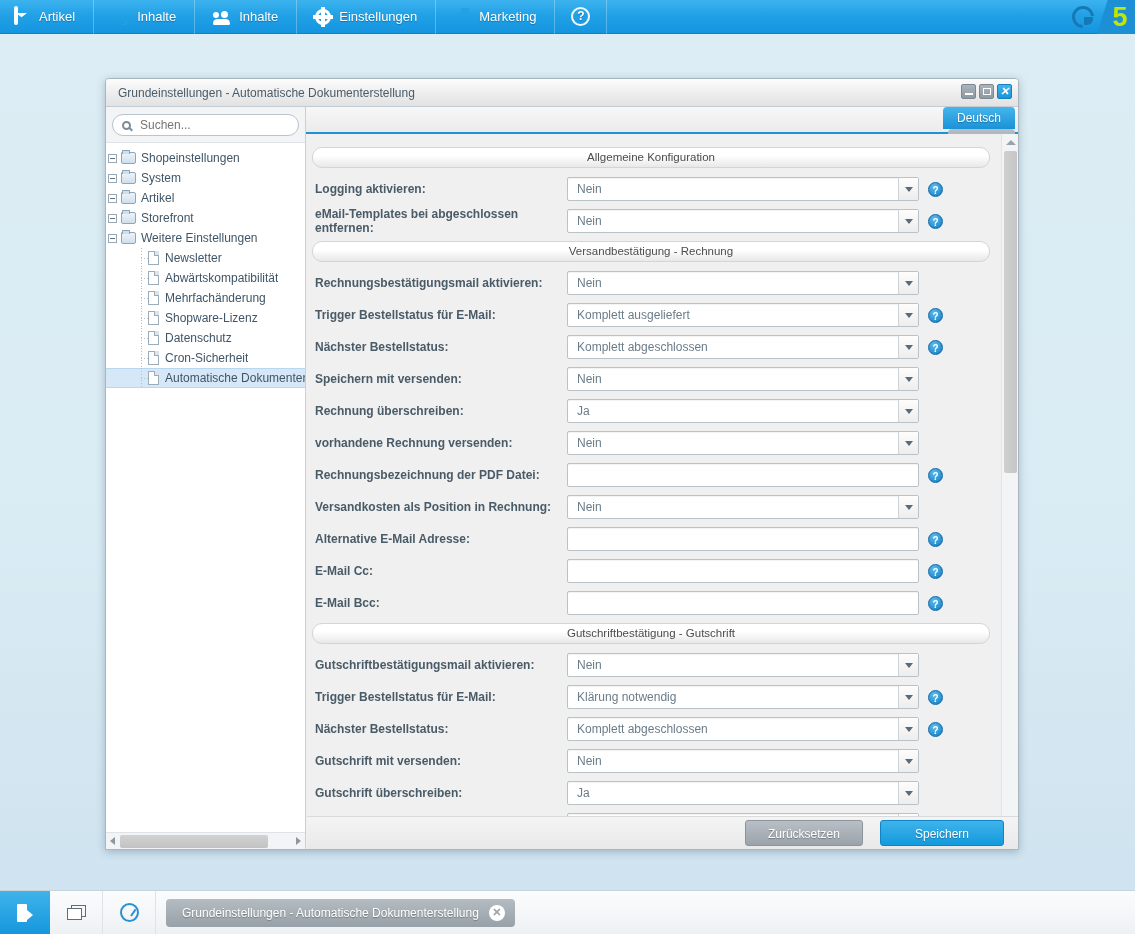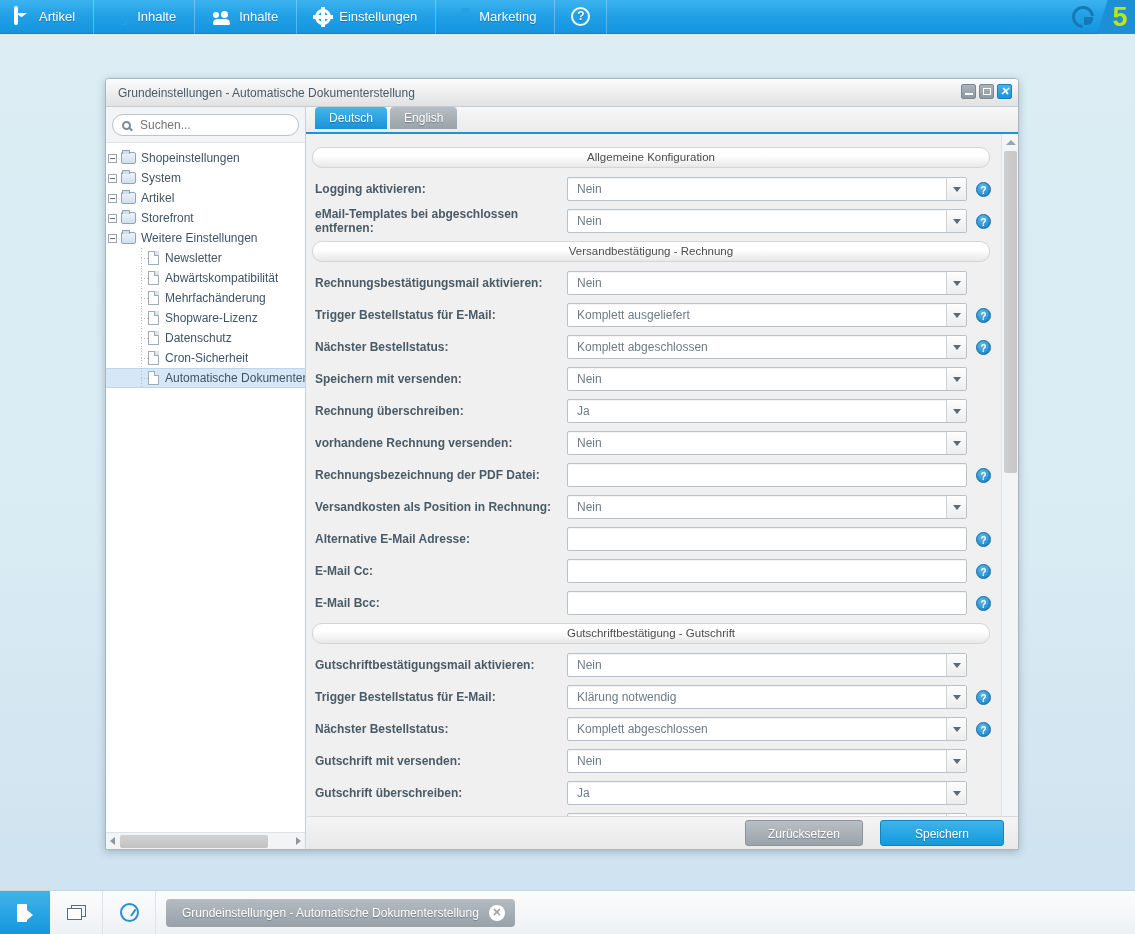--- a/index.html
+++ b/index.html
@@ -179,42 +179,42 @@
   #tree-hscroll .hthumb { position:absolute; left: 14px; top: 2px; width: 148px; height: 13px;
      background: linear-gradient(180deg,#d2d2d2,#c2c2c2); border-radius:2px;}
   #tree-hscroll .harrow { position:absolute; top: 4px; width:0;height:0; }
   #tree-hscroll .hleft { left:4px; border-top:4px solid transparent;border-bottom:4px solid transparent;border-right:5px solid #8d979f;}
   #tree-hscroll .hright { right:4px; border-top:4px solid transparent;border-bottom:4px solid transparent;border-left:5px solid #8d979f;}
 
   
   #content { flex: 1; position: relative; background: #f0f0f0; display:flex; flex-direction:column;}
   #tabstrip {
     height: 27px; background: linear-gradient(180deg,#f7f7f7,#ebebeb);
-    border-bottom: 2px solid #1b93d8; padding-left: 9px; display:flex; align-items:flex-start;
+    border-bottom: 2px solid #1b93d8; padding-left: 9px; display:flex; align-items:flex-end;flex-direction:column;
   }
   .tab {
     height: 22px; padding: 0 14px; margin-right: 3px;
     border-radius: 4px 4px 0 0; font-size: 12px; line-height: 22px; cursor: pointer;
     color: #fff; text-shadow: 0 1px 1px rgba(0,0,0,.3);
     background: linear-gradient(180deg,#b6bdc3,#9aa3aa);
   }
   .tab.active { background: linear-gradient(180deg,#45b6ec,#1a92d7); }
 
   #formscroll { flex:1; position: relative; overflow: hidden; background:#f0f0f0;}
   #form { position:absolute; left:0; top:0; width: 690px; padding: 9px 0 0 0;}
 
   .section-head {
     margin: 4px 6px 5px 6px; height: 21px;
     background: linear-gradient(180deg,#ffffff 0%,#ffffff 40%,#e8e8e8 100%);
     border: 1px solid #d5d5d5; border-radius: 10px;
     font-size: 11.5px; color: #4c4c4c; text-align:center; line-height: 19px;
   }
   .frow { display:flex; align-items:center; height: 32px; padding-left: 9px; }
   .flabel { width: 252px; font-size: 12px; color: #4a5b68; font-weight: bold; }
-  .fctl { width: 400px; position: relative; }
+  .fctl { width: 352px; position: relative; }
   .finput {
     height: 24px; background: #fff;
     border: 1px solid #b8c2c9; border-radius: 2px;
     box-shadow: inset 0 1px 1px rgba(0,0,0,.05);
     display:flex; align-items:center; padding-left: 9px;
     font-size: 12px; color: #6b7c88;
   }
   .finput.select { padding-right: 24px; }
   .trig {
     position:absolute; right: 1px; top: 1px; width: 20px; height: 22px;

